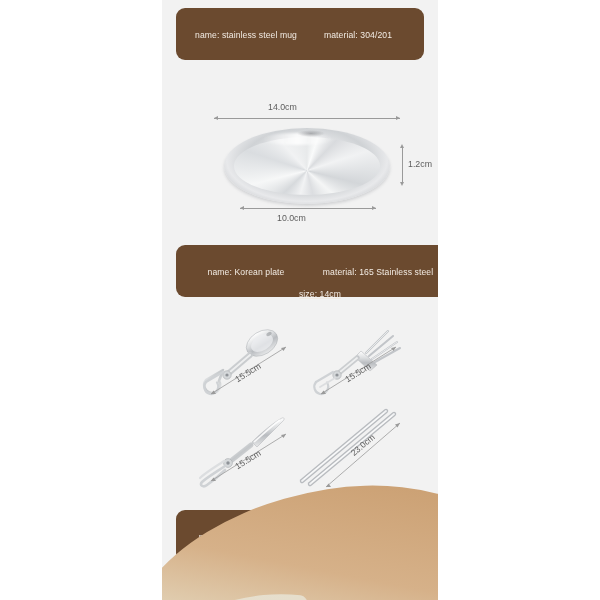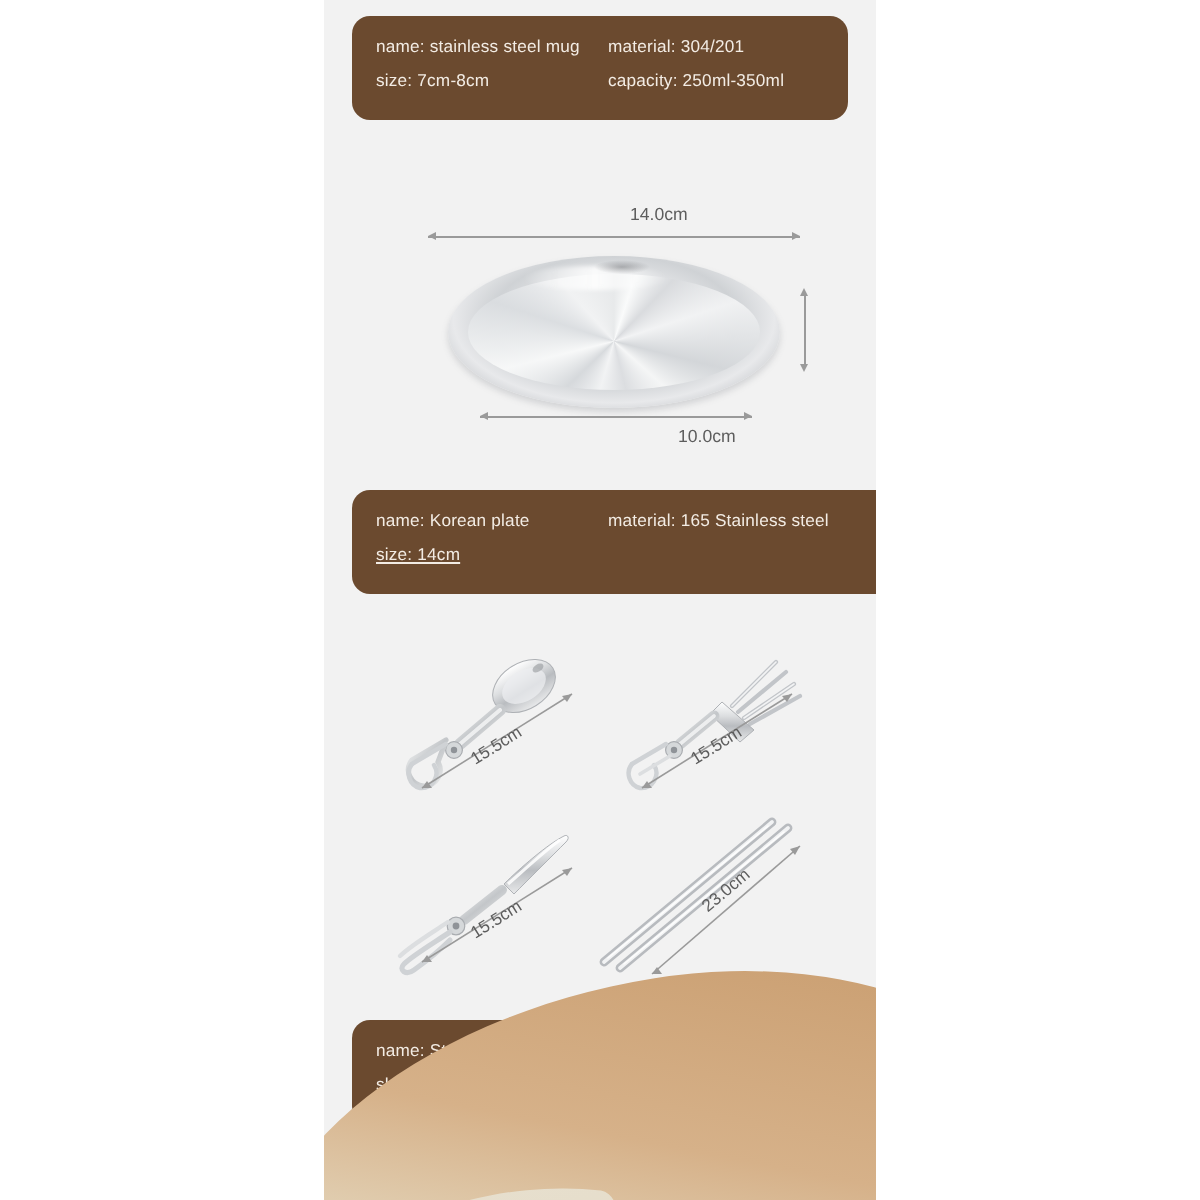--- a/index.html
+++ b/index.html
@@ -43,21 +43,21 @@
   .infobox{
     position:absolute;
     background:#6b4a2f;
     border-radius:9px;
     color:#f3ece4;
     font-size:8.6px;
     letter-spacing:.1px;
     padding:10px 12px;
     box-sizing:border-box;
   }
-  .irow{display:flex;align-items:baseline;margin:0 0 7px 0;white-space:nowrap;}
+  .irow{display:flex;align-items:baseline;margin:12px 0 7px 0;white-space:nowrap;text-align:center;}
   .irow:last-child{margin-bottom:0;}
   .cell-a{width:116px;flex:0 0 116px;}
   .cell-b{flex:1;}
   .full{width:100%;text-decoration:underline;}
 
   #box-mug{left:176px;top:8px;width:248px;height:52px;}
   #box-plate{left:176px;top:245px;width:288px;height:52px;}
   #box-cutlery{left:176px;top:510px;width:248px;height:52px;}
 
   
@@ -98,21 +98,21 @@
   .dim-line{position:absolute;background:#9a9a9a;}
   .dim-h{height:1px;}
   .dim-v{width:1px;}
   .arrow{position:absolute;width:0;height:0;}
   .arr-l{border-top:2.5px solid transparent;border-bottom:2.5px solid transparent;border-right:4px solid #9a9a9a;}
   .arr-r{border-top:2.5px solid transparent;border-bottom:2.5px solid transparent;border-left:4px solid #9a9a9a;}
   .arr-u{border-left:2.5px solid transparent;border-right:2.5px solid transparent;border-bottom:4px solid #9a9a9a;}
   .arr-d{border-left:2.5px solid transparent;border-right:2.5px solid transparent;border-top:4px solid #9a9a9a;}
   .dim-label{
     position:absolute;
-    font-size:8.8px;color:#5d5d5d;white-space:nowrap;margin-left:47px;
+    font-size:8.8px;color:#5d5d5d;white-space:nowrap;
   }
 
   
   .cut{position:absolute;}
   .cut svg{display:block;overflow:visible;}
   .diag-label{
     position:absolute;font-size:8.6px;color:#5d5d5d;white-space:nowrap;
     transform-origin:left center;
   }
 </style>
@@ -121,24 +121,20 @@
 
 <div id="page">
 
   <div class="panel">
 
     <div class="infobox" id="box-mug" style="left:14px;top:8px;">
       <div class="irow">
         <span class="cell-a">name: stainless steel mug</span>
         <span class="cell-b">material:  304/201</span>
       </div>
-      <div class="irow">
-        <span class="cell-a">size:  7cm-8cm</span>
-        <span class="cell-b">capacity:  250ml-350ml</span>
-      </div>
     </div>
 
     <div id="plate-fig" style="left:0;top:95px;">
 
       <div class="dim-label" style="left:106px;top:7px;">14.0cm</div>
       <div class="dim-line dim-h" style="left:52px;top:23px;width:186px;"></div>
       <div class="arrow arr-l" style="left:52px;top:20.5px;"></div>
       <div class="arrow arr-r" style="left:234px;top:20.5px;"></div>
 
       <div class="plate-body" style="left:62px;top:33px;width:166px;height:76px;">
@@ -149,21 +145,21 @@
       </div>
 
       <div class="dim-line dim-v" style="left:240px;top:52px;height:36px;"></div>
       <div class="arrow arr-u" style="left:237.5px;top:49px;"></div>
       <div class="arrow arr-d" style="left:237.5px;top:87px;"></div>
       <div class="dim-label" style="left:246px;top:64px;">1.2cm</div>
 
       <div class="dim-line dim-h" style="left:78px;top:113px;width:136px;"></div>
       <div class="arrow arr-l" style="left:78px;top:110.5px;"></div>
       <div class="arrow arr-r" style="left:210px;top:110.5px;"></div>
-      <div class="dim-label" style="left:130px;top:118px;">10.0cm</div>
+      <div class="dim-label" style="left:115px;top:118px;">10.0cm</div>
     </div>
 
     <div class="infobox" id="box-plate" style="left:14px;top:245px;">
       <div class="irow">
         <span class="cell-a">name: Korean plate</span>
         <span class="cell-b">material:  165 Stainless steel</span>
       </div>
       <div class="irow">
         <span class="full">size:  14cm</span>
       </div>

